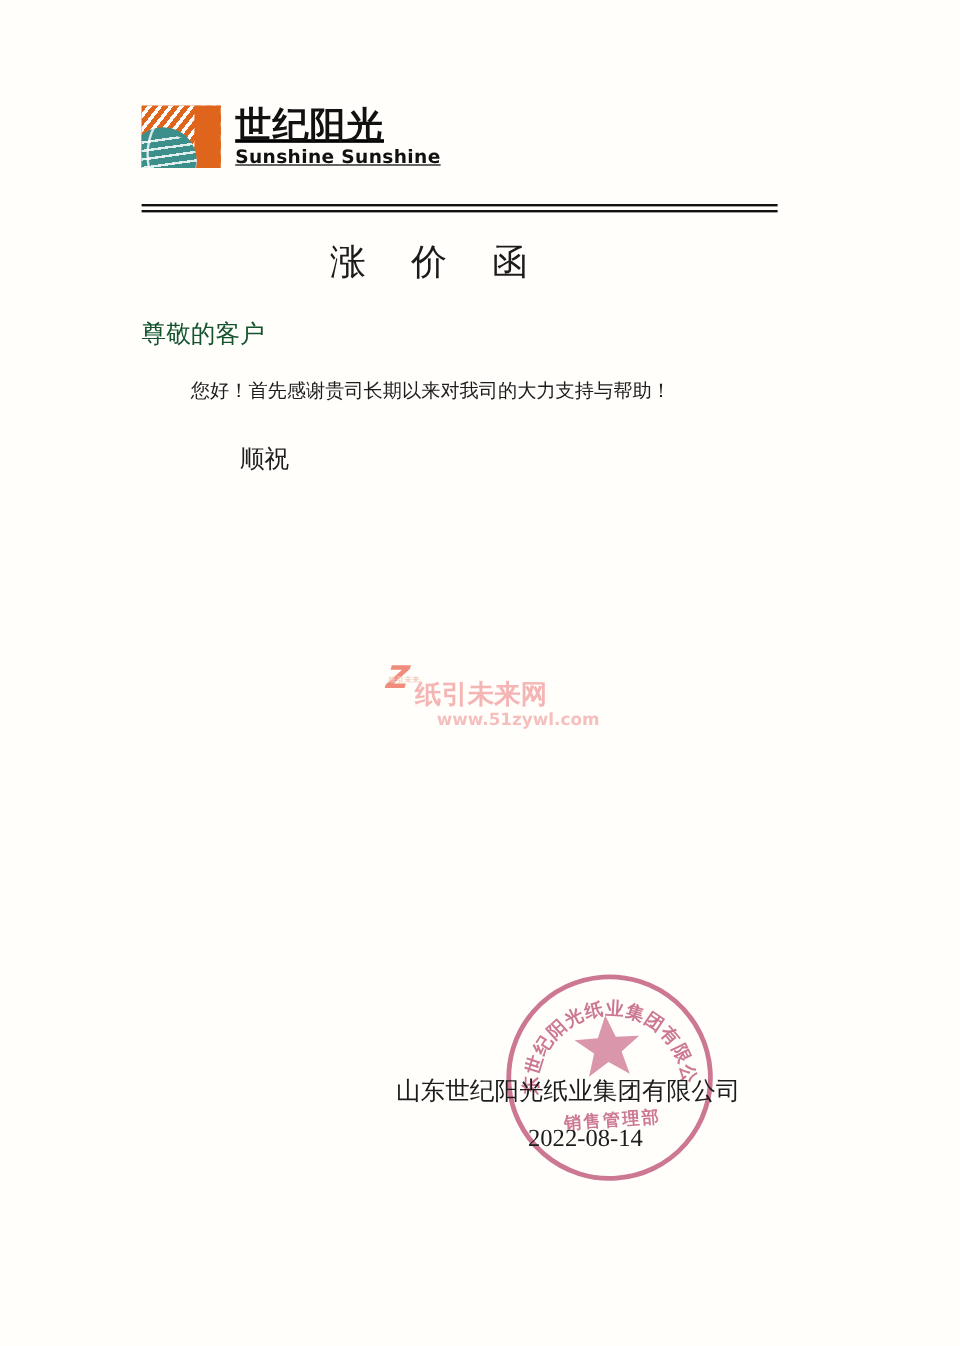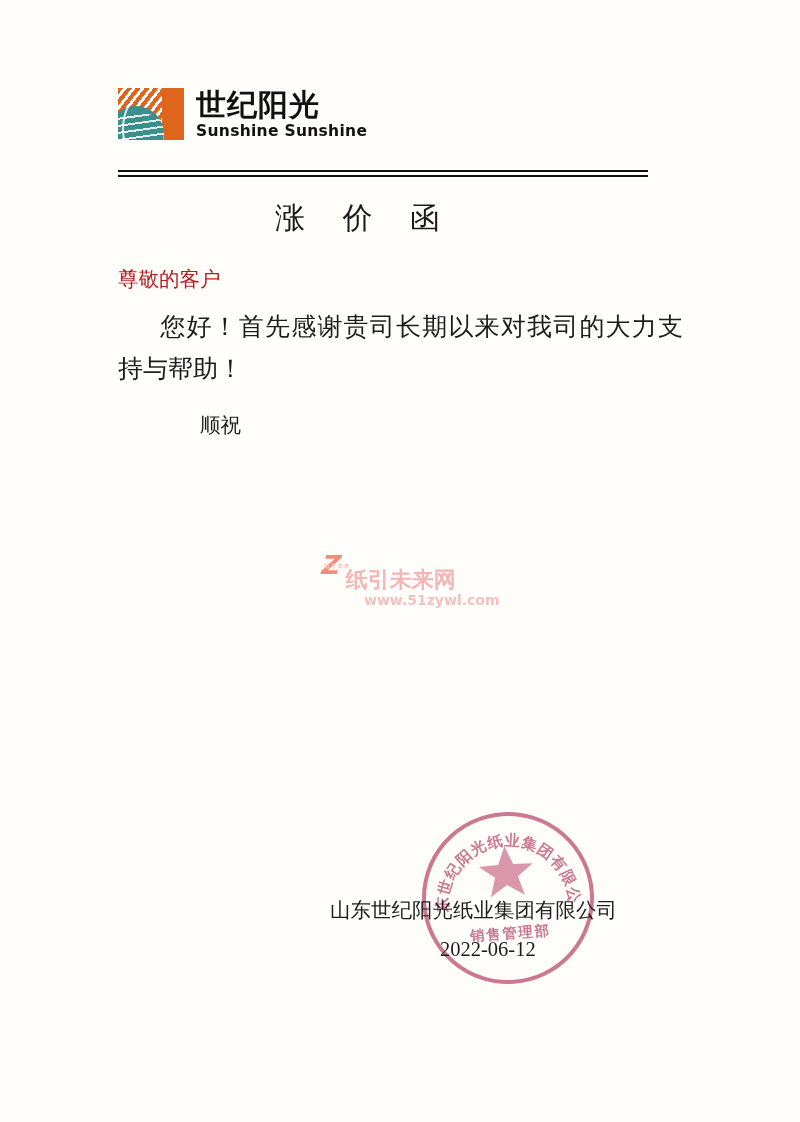--- a/index.html
+++ b/index.html
@@ -79,20 +79,21 @@
     left: 14px; top: -12px;
     width: 44px; height: 70px;
     border-radius: 50%;
     border: 2px solid rgba(255,255,255,0.8);
     box-sizing: border-box;
   }
 
   .logo-text {
     padding-top: 2px;
     line-height: 1;
+    text-decoration: underline;
   }
   .logo-cn {
     font-family: "DejaVu Sans", "Liberation Sans", sans-serif;
     font-weight: bold;
     font-size: 30px;
     letter-spacing: 1px;
     color: #111111;
     white-space: nowrap;
   }
   .logo-en {
@@ -143,25 +144,25 @@
   
   .body-block {
     position: absolute;
     left: 118px;
     top: 266px;
     width: 565px;
   }
   .salutation {
     font-size: 20.5px;
     line-height: 1.35;
-    color: #b91c1c;
+    color: #14532d;
     margin-bottom: 12px;
   }
   .para {
-    font-size: 25px;
+    font-size: 16px;
     line-height: 42px;
     color: #1c1c1c;
     text-align: justify;
     text-justify: inter-character;
     margin: 0 0 6px 0;
   }
   .para .lead {
     display: inline-block;
     width: 41px;
   }
@@ -349,16 +350,16 @@
     </svg>
     <div class="star">
       <svg width="58" height="56" viewBox="0 0 58 56" style="margin:-28px 0 0 -29px;">
         <polygon points="29,2 36.5,20.5 56,21 40.5,33 46,52 29,41 12,52 17.5,33 2,21 21.5,20.5" fill="#c2567b" opacity="0.85"></polygon>
       </svg>
     </div>
   </div>
 
   <div class="signature">
     <div class="sig-company">山东世纪阳光纸业集团有限公司</div>
-    <div class="sig-date">2022-06-12</div>
+    <div class="sig-date">2022-08-14</div>
   </div>
 
 </div>
 
 </body></html>

